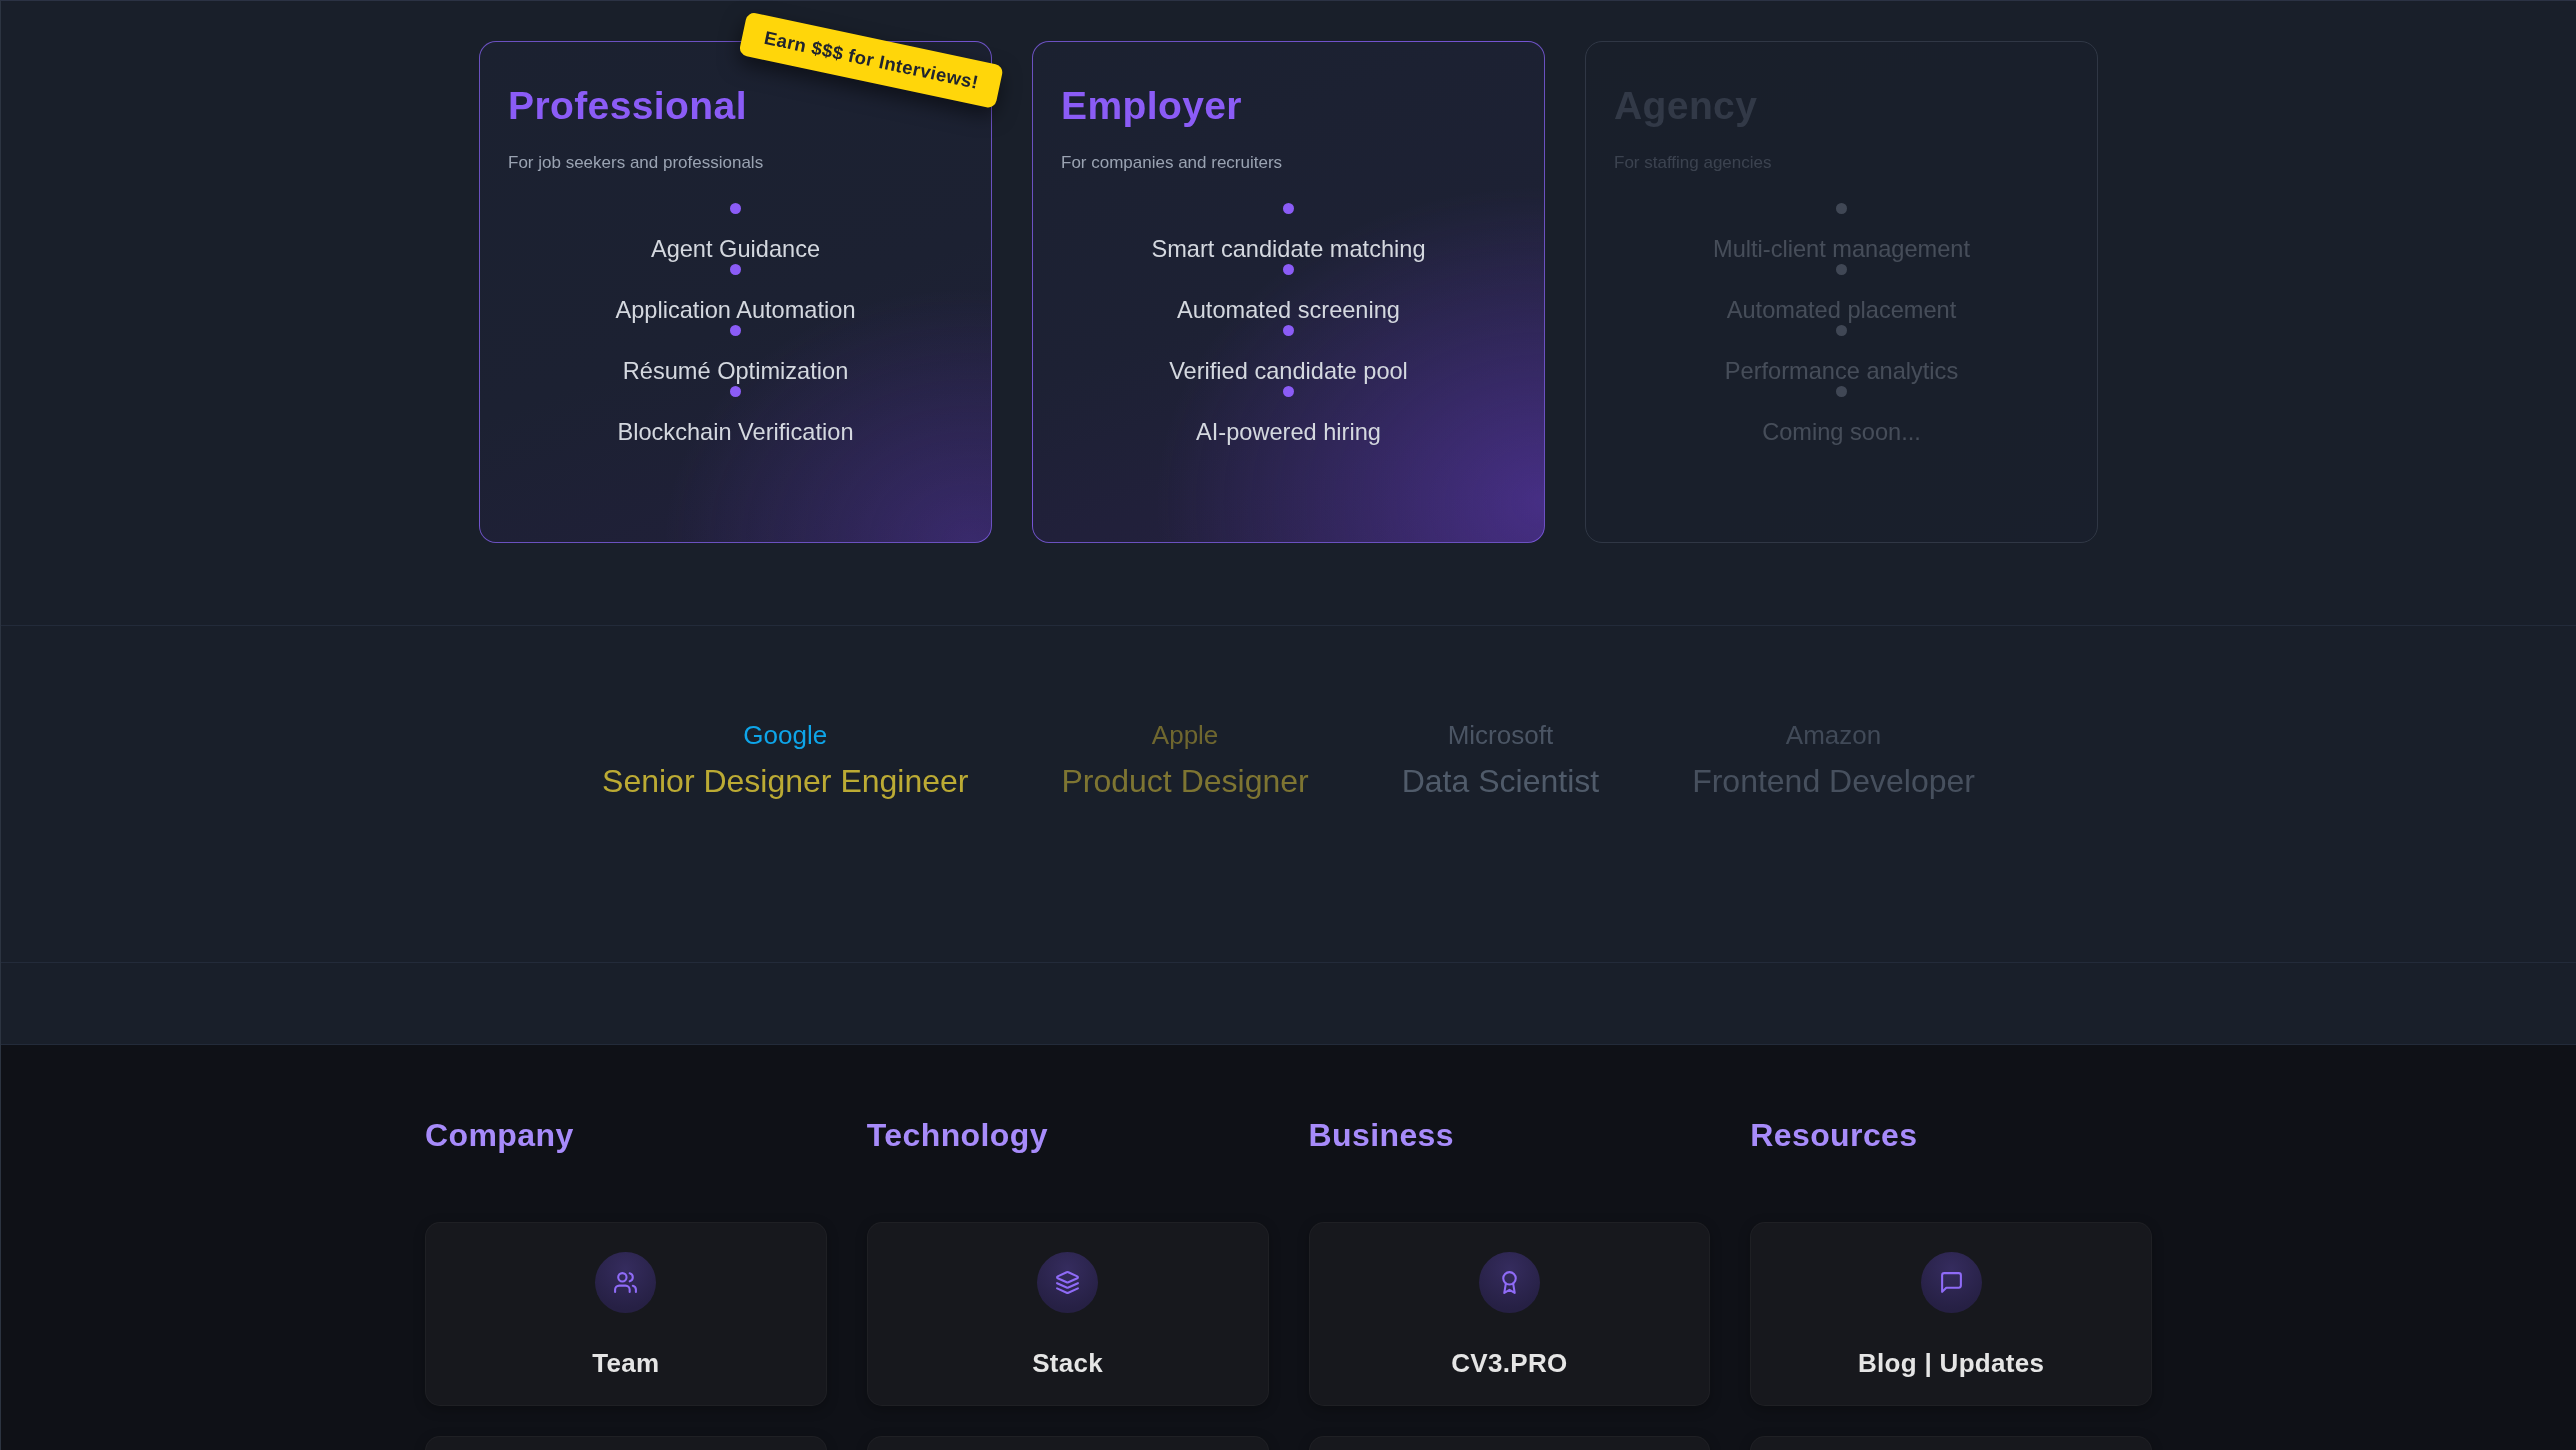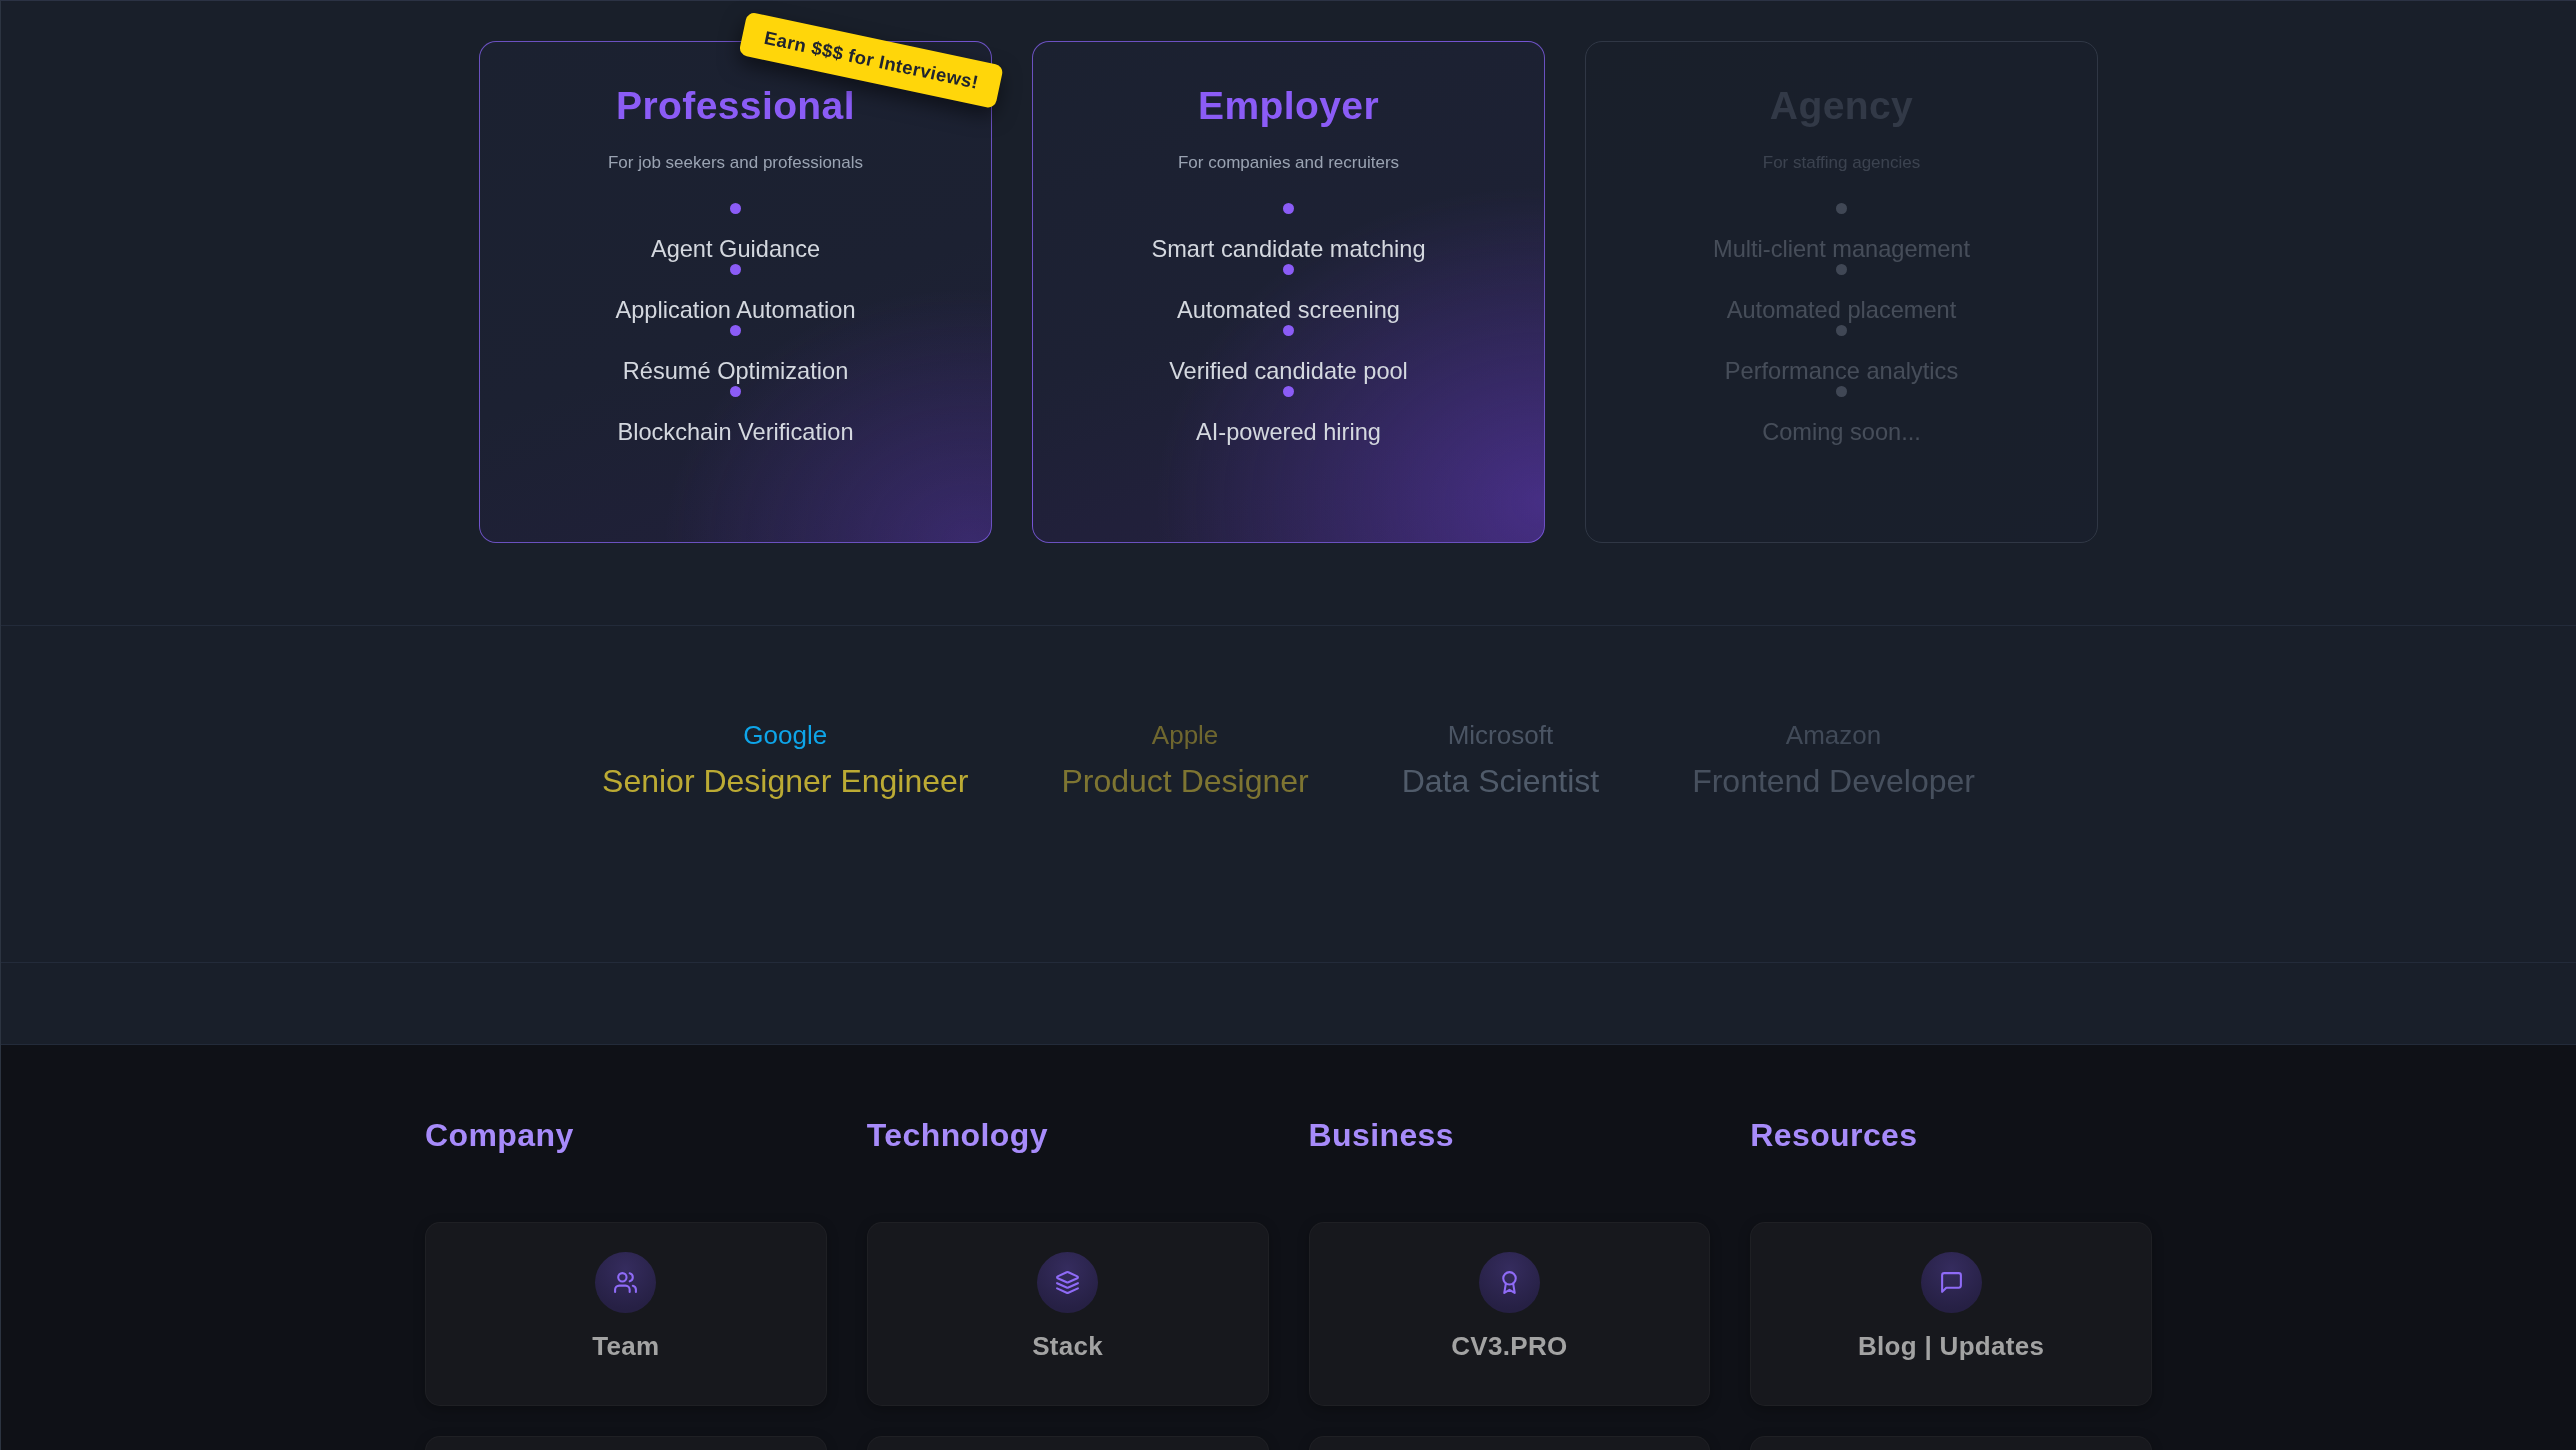--- a/index.html
+++ b/index.html
@@ -13,21 +13,20 @@
 
   
   .plans { height:625px; border-top:1.7px solid #2b3244; }
   .plans-row { position:relative; width:1619px; margin:0 auto; padding-top:40px; display:flex; gap:40px; }
   .plan-card {
     width:513px; height:502px; border-radius:17px; padding:42px 28px;
     border:1.7px solid rgba(133,97,240,.75);
     background:
       radial-gradient(438px 362px at 96% 100%, rgba(114,66,221,.30), rgba(114,66,221,0) 70%),
       linear-gradient(160deg,#1b2130 0%,#1c2132 55%,#211f3b 100%);
-    text-align: center;
   }
   .plan-card.employer {
     background:
       radial-gradient(539px 438px at 100% 92%, rgba(114,66,221,.44), rgba(114,66,221,0) 72%),
       linear-gradient(160deg,#1b2130 0%,#1d2134 50%,#251f41 100%);
   }
   .plan-card.agency {
     opacity:.35; border-color:#5b6578;
     background:linear-gradient(160deg,#1a202c 0%,#1b2130 100%);
   }
@@ -65,21 +64,21 @@
     background:#17181d; border:0.8px solid rgba(255,255,255,.035);
     display:flex; flex-direction:column; align-items:center;
     box-shadow:0 3.4px 11.8px rgba(0,0,0,.25);
   }
   .icon-circle {
     width:61px; height:61px; margin-top:29px; border-radius:50%;
     background:radial-gradient(circle at 50% 28%, #352c5e, #262044 75%);
     display:flex; align-items:center; justify-content:center; color:#8f6bf7;
   }
   .icon-circle svg { width:25px; height:25px; }
-  .f-label { margin-top:18px; font-size:26px; font-weight:bold; color:#a3a3a3; letter-spacing:0.3px; }
+  .f-label { margin-top:35px; font-size:26px; font-weight:bold; color:#e5e5e5; letter-spacing:0.3px; }
 </style>
 </head>
 <body>
 
 <div class="page">
 
   <section class="plans">
     <div class="plans-row">
 
       <div class="ribbon">Earn $$$ for Interviews!</div>

